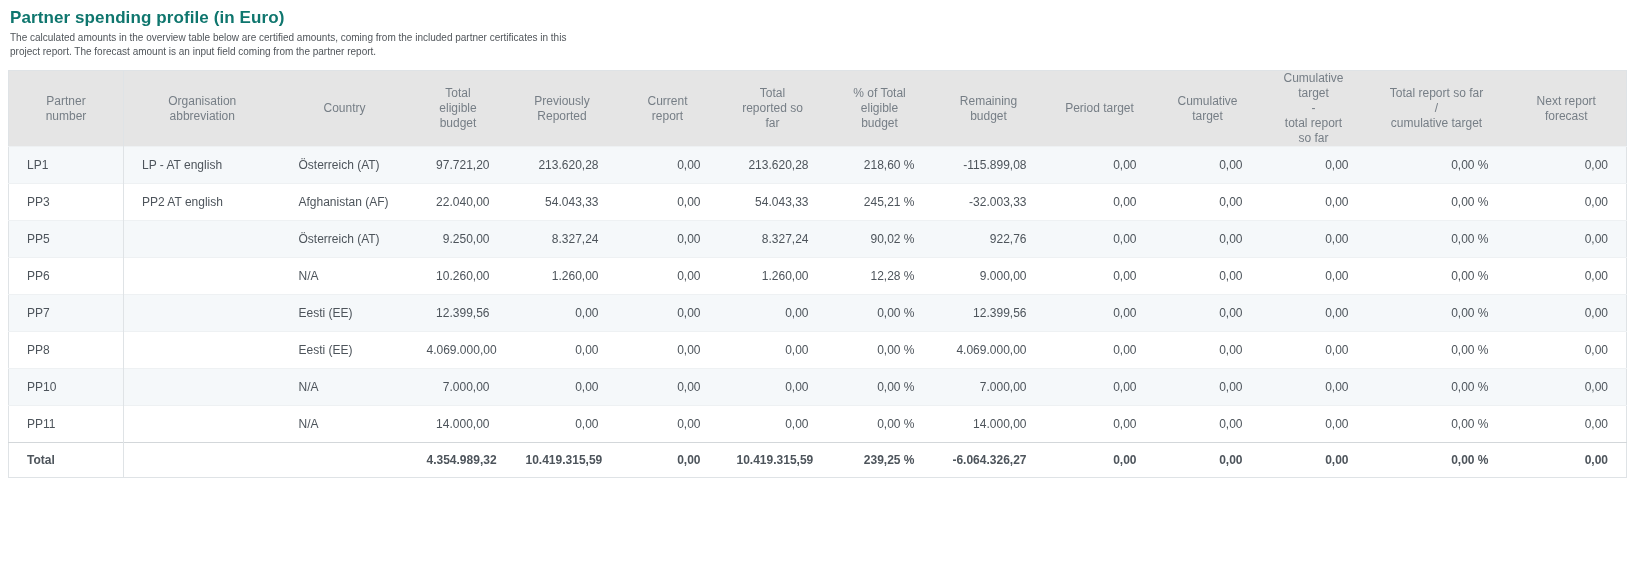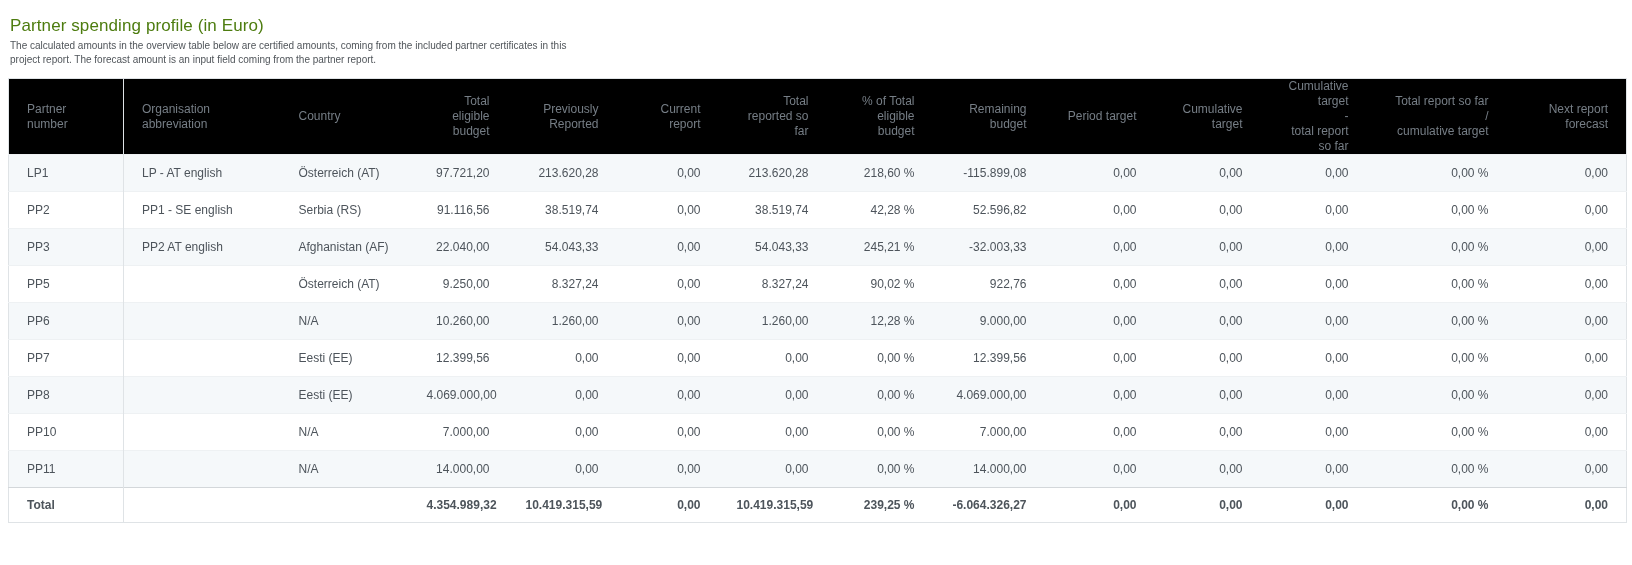--- a/index.html
+++ b/index.html
@@ -9,23 +9,23 @@
     font-family: "Liberation Sans", sans-serif;
     color: #4d545b;
   }
   .page {
     width: 1632px;
     box-sizing: border-box;
     padding: 8px 6px 0 8px;
   }
   .page-title {
     font-size: 17px;
-    font-weight: 400;
-    color: #4d7c0f;
-    margin: 8px 0 3px 2px;
+    font-weight: 700;
+    color: #0f766e;
+    margin: 0 0 3px 2px;
     letter-spacing: 0.1px;
   }
   .page-description {
     font-size: 10px;
     color: #50555a;
     line-height: 1.42;
     max-width: 585px;
     margin: 0 0 11px 2px;
   }
   table.spending-table {
@@ -41,21 +41,22 @@
     box-sizing: border-box;
     overflow: hidden;
   }
   table.spending-table th {
     font-weight: 400;
     color: #767e86;
     height: 46px;
     vertical-align: middle;
     white-space: pre-line;
     line-height: 1.25;
-    background: #000000;
+    background: #e5e5e5;
+    text-align: center;
   }
   table.spending-table td {
     height: 37px;
     color: #4d545b;
   }
   table.spending-table tbody td {
     border-top: 1px solid #eef1f3;
   }
   table.spending-table tbody tr:nth-child(odd) td {
     background: #f5f8fa;
@@ -135,36 +136,20 @@
           <td class="ar">213.620,28</td>
           <td class="ar">218,60 %</td>
           <td class="ar">-115.899,08</td>
           <td class="ar">0,00</td>
           <td class="ar">0,00</td>
           <td class="ar">0,00</td>
           <td class="ar">0,00 %</td>
           <td class="ar">0,00</td>
         </tr>
         <tr>
-          <td class="al">PP2</td>
-          <td class="al">PP1 - SE english</td>
-          <td class="al">Serbia (RS)</td>
-          <td class="ar">91.116,56</td>
-          <td class="ar">38.519,74</td>
-          <td class="ar">0,00</td>
-          <td class="ar">38.519,74</td>
-          <td class="ar">42,28 %</td>
-          <td class="ar">52.596,82</td>
-          <td class="ar">0,00</td>
-          <td class="ar">0,00</td>
-          <td class="ar">0,00</td>
-          <td class="ar">0,00 %</td>
-          <td class="ar">0,00</td>
-        </tr>
-        <tr>
           <td class="al">PP3</td>
           <td class="al">PP2 AT english</td>
           <td class="al">Afghanistan (AF)</td>
           <td class="ar">22.040,00</td>
           <td class="ar">54.043,33</td>
           <td class="ar">0,00</td>
           <td class="ar">54.043,33</td>
           <td class="ar">245,21 %</td>
           <td class="ar">-32.003,33</td>
           <td class="ar">0,00</td>

